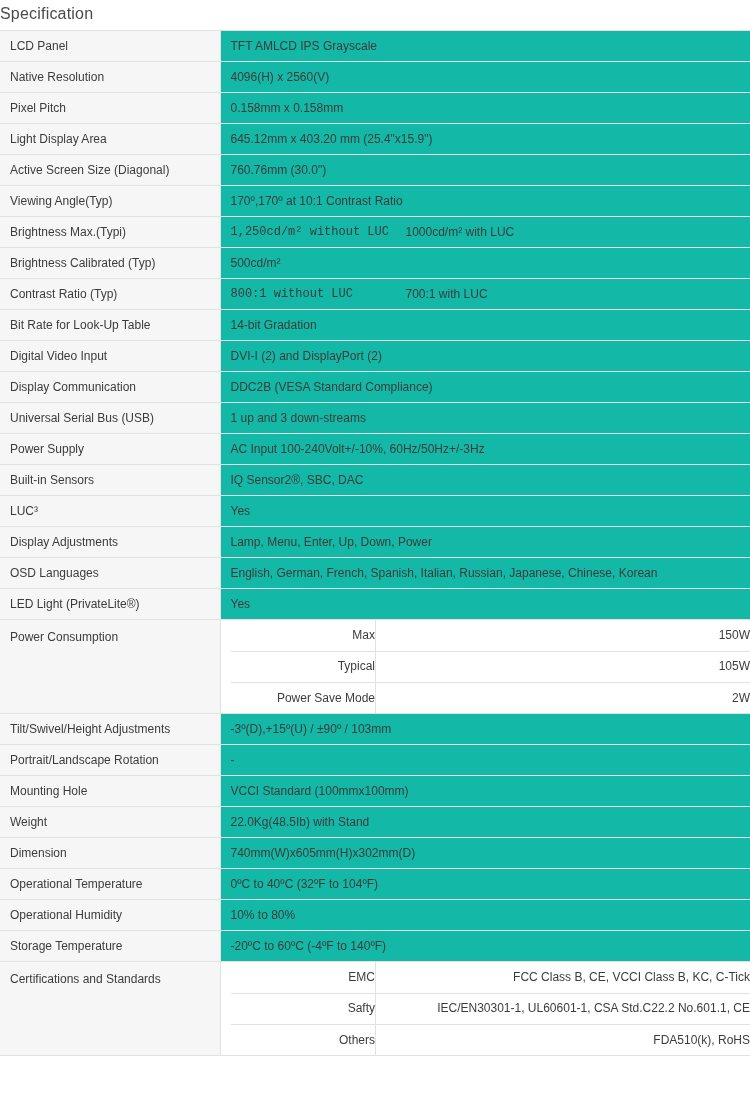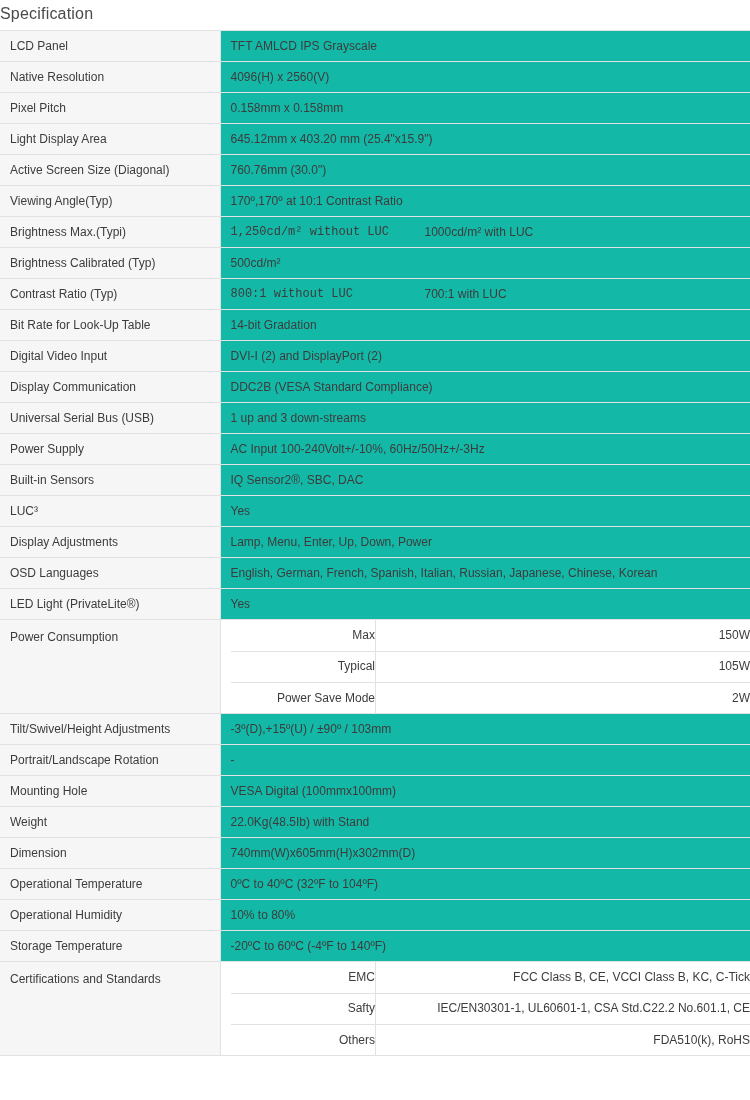--- a/index.html
+++ b/index.html
@@ -84,21 +84,20 @@
   .two-col {
     display: flex;
   }
   .two-col .c1 {
     width: 175px;
     flex: none;
     font-family: Liberation Mono, monospace;
   }
   .two-col .c2 {
     flex: 1;
-    margin-left: 19px;
   }
 </style>
 </head>
 <body>
 
 <div class="spec-wrap">
 
   <div class="spec-title">Specification</div>
 
   <table class="spec">
@@ -220,21 +219,21 @@
       <tr>
         <td class="label">Tilt/Swivel/Height Adjustments</td>
         <td class="value">-3º(D),+15º(U) / ±90º / 103mm</td>
       </tr>
       <tr>
         <td class="label">Portrait/Landscape Rotation</td>
         <td class="value">-</td>
       </tr>
       <tr>
         <td class="label">Mounting Hole</td>
-        <td class="value">VESA Digital (100mmx100mm)</td>
+        <td class="value">VCCI Standard (100mmx100mm)</td>
       </tr>
       <tr>
         <td class="label">Weight</td>
         <td class="value">22.0Kg(48.5Ib) with Stand</td>
       </tr>
       <tr>
         <td class="label">Dimension</td>
         <td class="value">740mm(W)x605mm(H)x302mm(D)</td>
       </tr>
       <tr>

